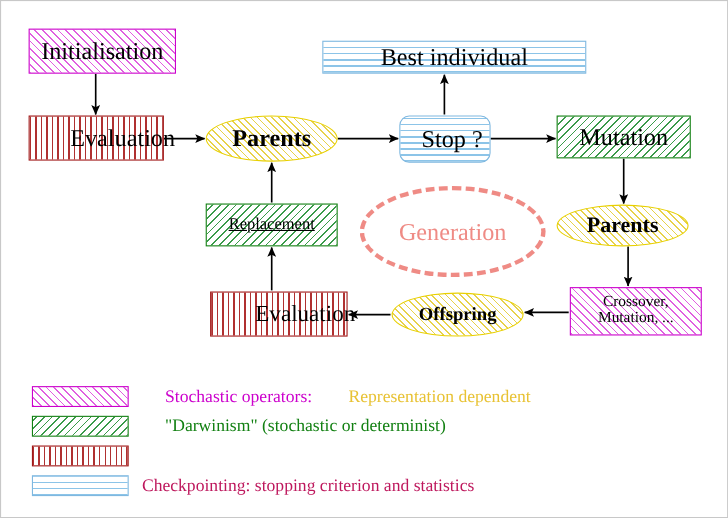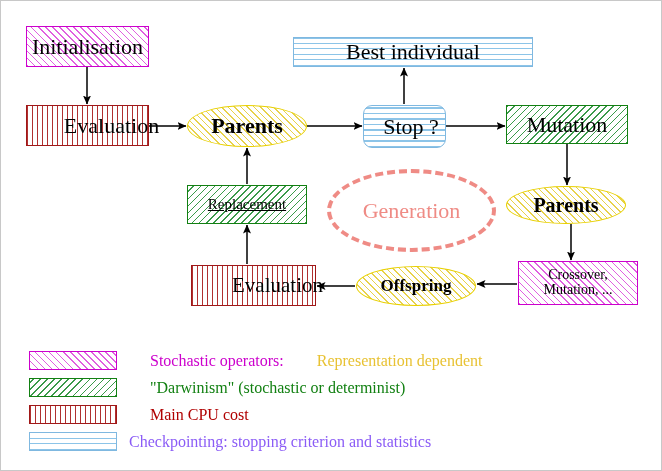--- a/index.html
+++ b/index.html
@@ -50,21 +50,21 @@
   .hatch-yellow{
     background-color:#ffffff;
     background-image:repeating-linear-gradient(45deg,
       #e8d24a 0px,#e8d24a 1.1px,rgba(255,255,255,0) 1.1px,rgba(255,255,255,0) 4.6px);
     border:1.8px solid #e8d000;
     font-weight:bold;
   }
   .ellipse{border-radius:50%;}
   .rounded{border-radius:9px;padding-left:13px;}
 
-  .n-init{left:25px;top:25px;width:123px;height:41px;font-size:22px;}
+  .n-init{left:25px;top:25px;width:134px;height:41px;font-size:22px;}
   .n-eval1{left:25px;top:104px;width:123px;height:41px;font-size:22px;}
   .n-parents{left:186px;top:104px;width:120px;height:42px;font-size:22px;}
   .n-best{left:292px;top:36px;width:240px;height:30px;font-size:22px;}
   .n-stop{left:362px;top:104px;width:83px;height:43px;font-size:22px;}
   .n-selection{left:505px;top:104px;width:122px;height:39px;font-size:22px;}
   .n-genitors{left:505px;top:185px;width:120px;height:38px;font-size:20px;}
   .n-crossover{left:517px;top:260px;width:120px;height:44px;font-size:14px;}
   .n-replacement{left:186px;top:184px;width:120px;height:39px;font-size:15px;text-decoration:underline;}
   .n-eval2{left:190px;top:264px;width:125px;height:41px;font-size:21px;}
   .n-offspring{left:355px;top:265px;width:120px;height:40px;font-size:17px;}
@@ -82,21 +82,21 @@
   .legend-swatch{width:88px;height:19px;box-sizing:border-box;flex:0 0 auto;}
   .legend-label{margin-left:33px;font-size:16px;white-space:nowrap;}
   .lr0{top:10px;}
   .lr1{top:37px;}
   .lr2{top:64px;}
   .lr3{top:91px;}
   .c-magenta{color:#cc00cc;}
   .c-gold{color:#e8c233;}
   .c-green{color:#128012;}
   .c-red{color:#b00000;}
-  .c-blue{color:#8b5cf6;margin-left:12px;}
+  .c-blue{color:#be185d;margin-left:12px;}
 </style>
 </head>
 <body>
 
 <svg id="diagram" viewBox="0 0 662 471" xmlns="http://www.w3.org/2000/svg">
   <defs>
     <marker id="arrowhead" markerWidth="9" markerHeight="8" refX="8.5" refY="4" orient="auto" markerUnits="userSpaceOnUse">
       <path d="M0,0 L9,4 L0,8 L2,4 Z" fill="#000000"></path>
     </marker>
   </defs>
@@ -156,19 +156,18 @@
     <span class="legend-swatch hatch-magenta"></span>
     <span class="legend-label c-magenta">Stochastic operators:</span>
     <span class="legend-label c-gold">Representation dependent</span>
   </div>
   <div class="legend-row lr1">
     <span class="legend-swatch hatch-green"></span>
     <span class="legend-label c-green">"Darwinism" (stochastic or determinist)</span>
   </div>
   <div class="legend-row lr2">
     <span class="legend-swatch hatch-red-vert"></span>
-    <span class="legend-label c-red">Main CPU cost</span>
   </div>
   <div class="legend-row lr3">
     <span class="legend-swatch hatch-blue-horiz"></span>
     <span class="legend-label c-blue">Checkpointing: stopping criterion and statistics</span>
   </div>
 </div>
 
 </body></html>

